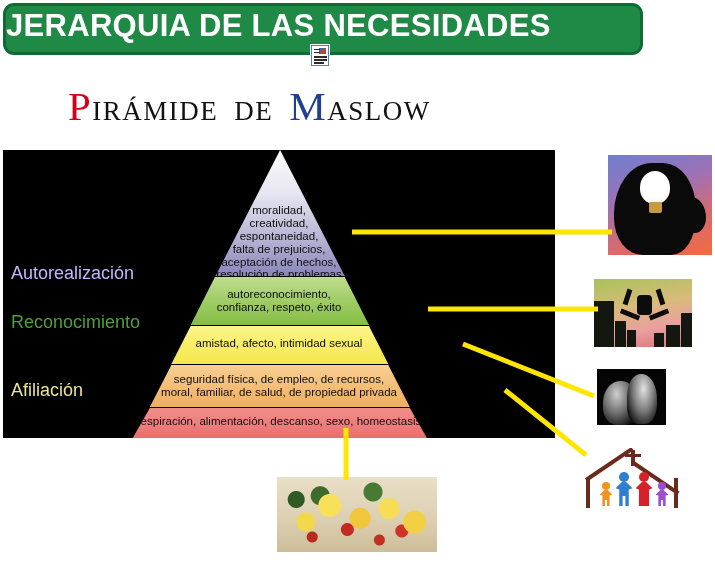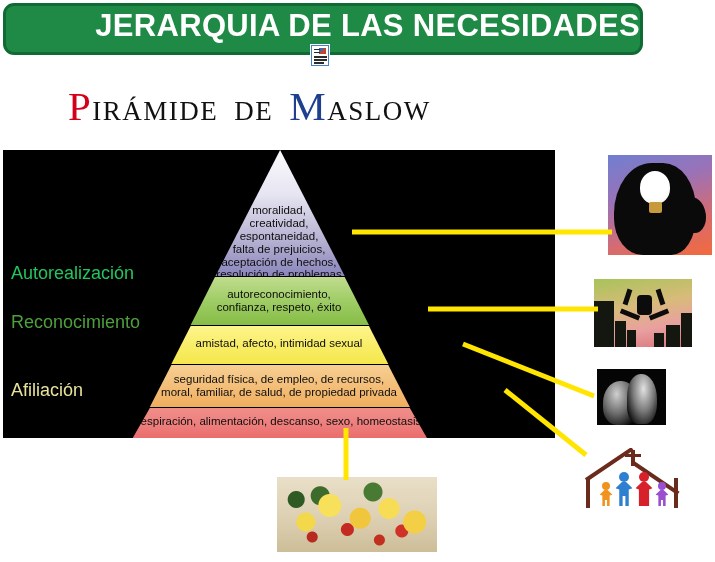--- a/index.html
+++ b/index.html
@@ -24,28 +24,27 @@
     height: 52px;
     background: #1f8a45;
     border: 3px solid #0f6b33;
     border-radius: 11px;
     box-sizing: border-box;
   }
   #title-text {
     position: absolute;
     left: 0; right: 0;
     top: 2px;
-    text-align: right;
+    text-align: left;
     font-family: "Liberation Sans", sans-serif;
     font-weight: bold;
     font-size: 31px;
     letter-spacing: 0.3px;
     color: #ffffff;
     white-space: nowrap;
-    padding-left: 8px;
   }
 
   
   #doc-icon {
     position: absolute;
     left: 311px;
     top: 45px;
     width: 18px;
     height: 21px;
     background: #ffffff;
@@ -100,21 +99,21 @@
   }
 
   
   .cat-label {
     position: absolute;
     left: 8px;
     font-family: "Liberation Sans", sans-serif;
     font-size: 18px;
     white-space: nowrap;
   }
-  .cat-auto  { top: 113px; color: #22c55e; }
+  .cat-auto  { top: 113px; color: #c4b5fd; }
   .cat-reco  { top: 162px; color: #4f9f3d; }
   .cat-afil  { top: 196px; color: #e8e39a; margin-top: 34px; }
   .cat-segu  { top: 229px; color: #d98b38; }
   .cat-fisio { top: 262px; color: #d9615e; }
 
   
   .tier {
     position: absolute;
     left: 0;
     width: 552px;

